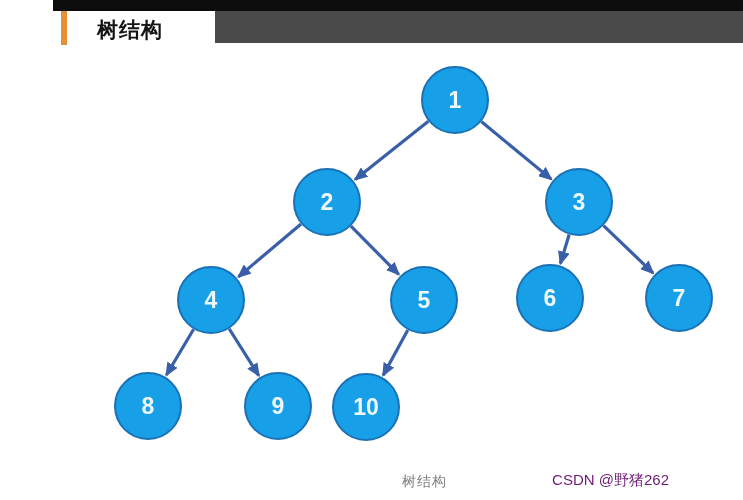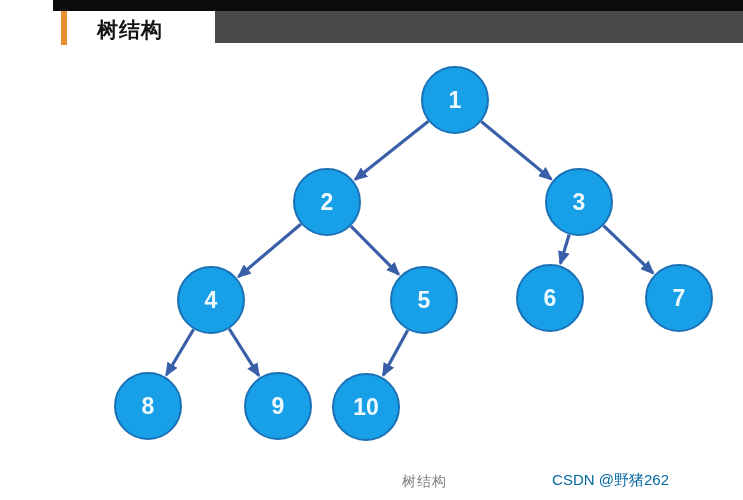--- a/index.html
+++ b/index.html
@@ -61,21 +61,21 @@
     width: 743px;
     text-align: center;
     font-size: 14px;
     color: #808080;
     letter-spacing: 1px;
   }
   .watermark {
     position: absolute;
     right: 13px; top: 471px;
     font-size: 15px;
-    color: #0369a1;
+    color: #701a75;
   }
 </style>
 </head>
 <body>
 
 <div class="stage">
   <div class="topbar"></div>
   <div class="graybar"></div>
   <div class="accent-stripe"></div>
   <div class="tab-label">树结构</div>

